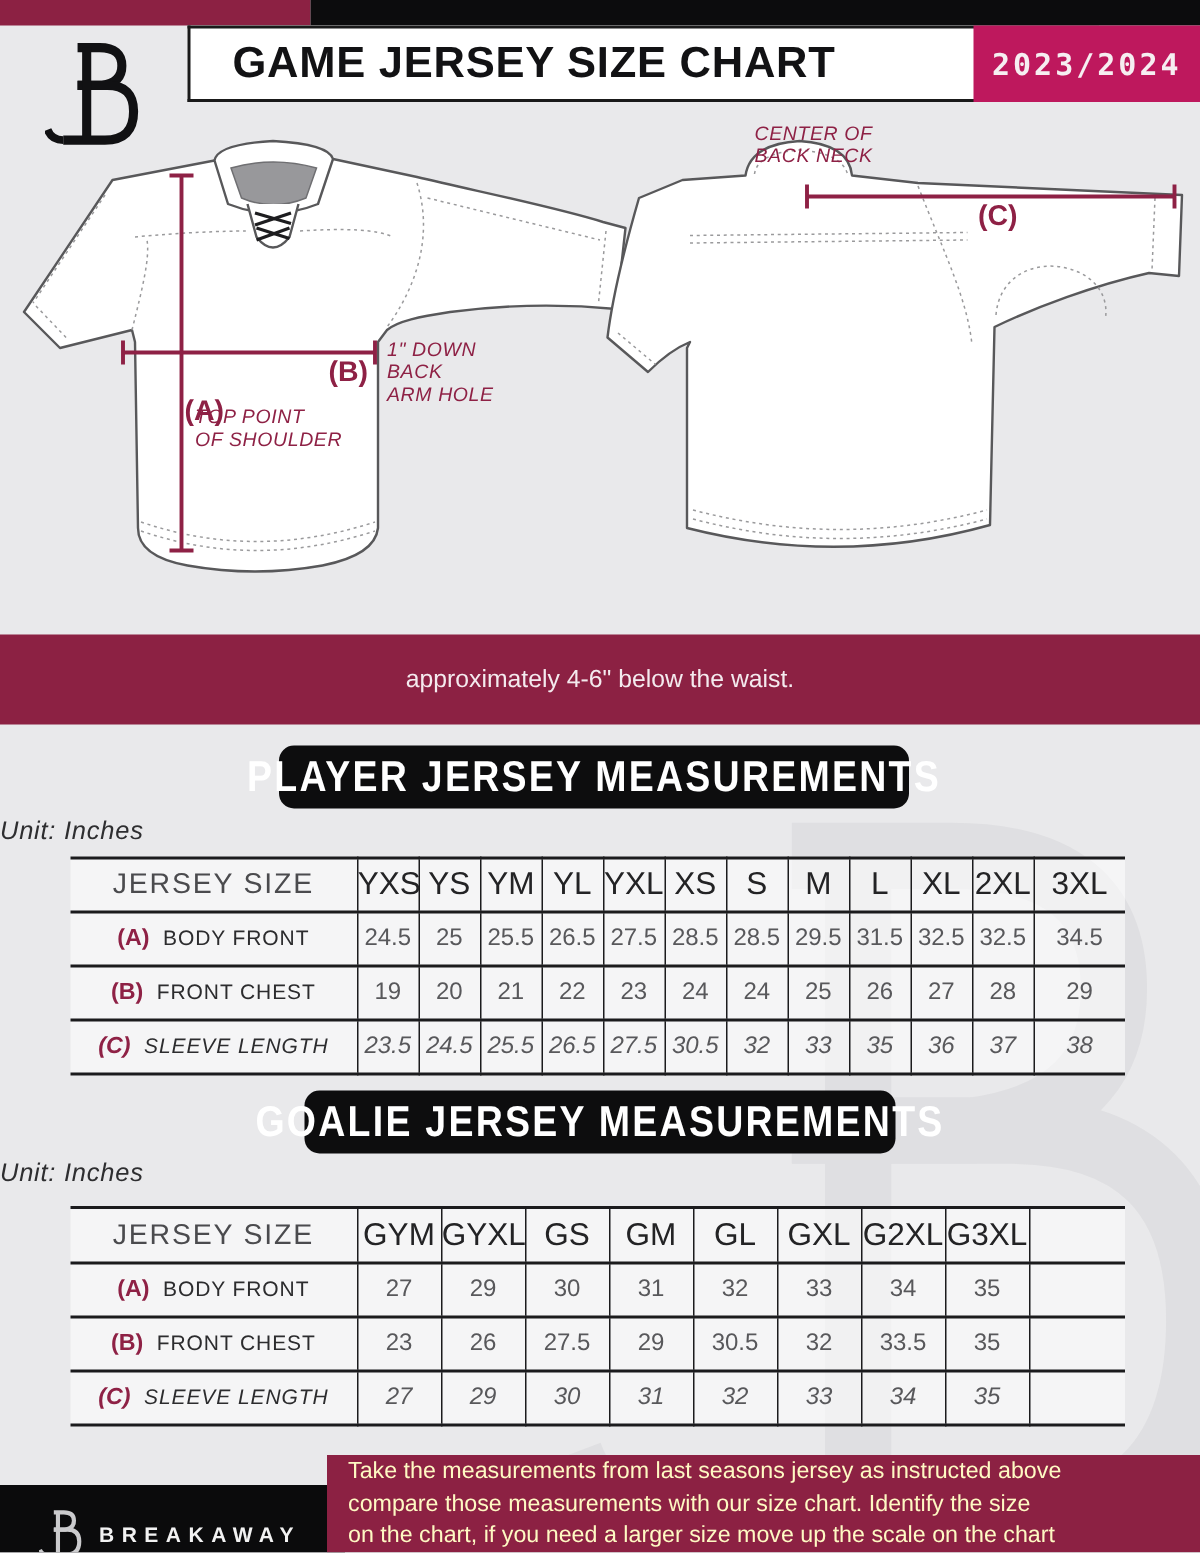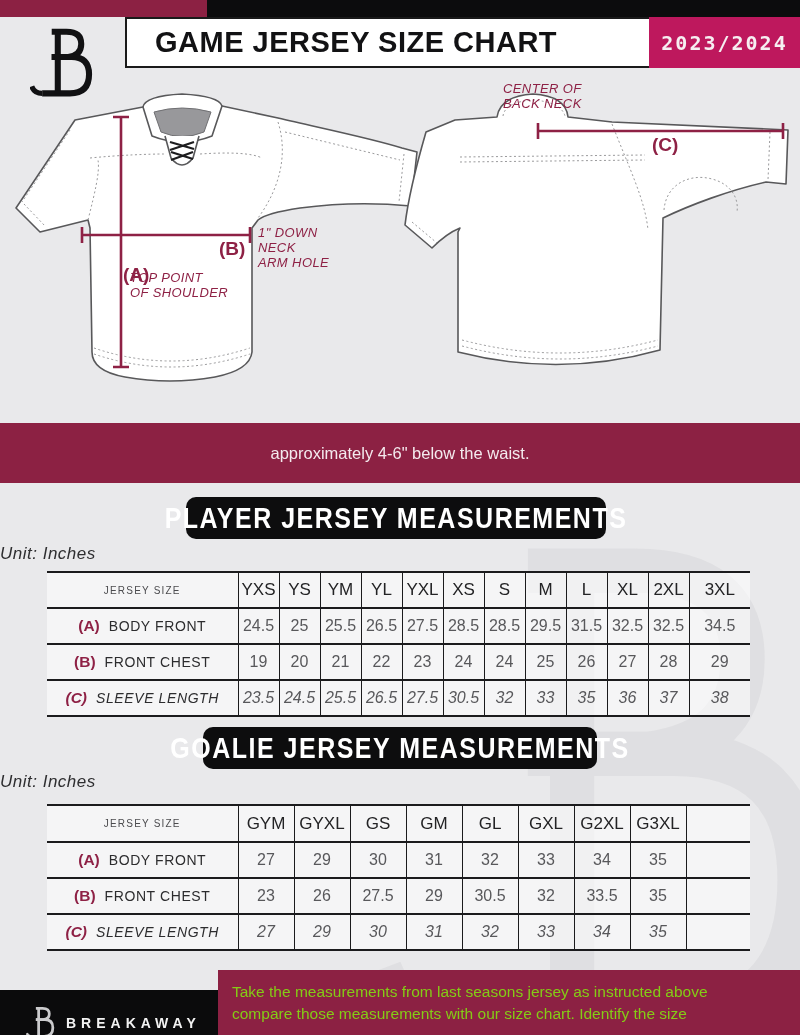--- a/index.html
+++ b/index.html
@@ -36,30 +36,30 @@
              letter-spacing:1.5px;transform:scaleY(1.15);white-space:nowrap;}
   .unit{width:800px;font-style:italic;font-size:17px;color:#2e2e30;letter-spacing:.5px;}
 
   
   table.size{border-collapse:collapse;table-layout:fixed;width:703px;background:rgba(255,255,255,.55);}
   table.size tr{height:36px;}
   table.size td,table.size th{padding:0;text-align:center;vertical-align:middle;font-weight:normal;}
   table.size tr{border-top:2.5px solid #1b1b1d;}
   table.size tr.last{border-bottom:2.5px solid #1b1b1d;font-style:italic;}
   table.size td + td, table.size th + th{border-left:1.5px solid #1b1b1d;}
-  .colhead{font-weight:bold;font-size:17px;color:#232325;}
-  .sizehead{font-size:10px;letter-spacing:1.2px;color:#4b4b4e;}
+  .colhead{font-weight:bold;font-size:21px;color:#232325;}
+  .sizehead{font-size:19px;letter-spacing:1.2px;color:#4b4b4e;}
   .rowlabel{font-size:14px;letter-spacing:.6px;color:#2c2c2e;white-space:nowrap;}
   .rowlabel b{color:#8E2145;font-size:15.5px;letter-spacing:0;}
   .val{font-size:16px;color:#58585b;}
 
   
   .foot-black{left:0;top:990px;width:230px;height:65px;background:#0b0b0c;
               display:flex;align-items:center;}
-  .foot-maroon{left:218px;top:970px;width:582px;height:65px;background:#8C2143;color:#84cc16;
+  .foot-maroon{left:218px;top:970px;width:582px;height:65px;background:#8C2143;color:#fef9c3;
                font-size:15.5px;line-height:21.5px;display:flex;flex-direction:column;
                justify-content:center;padding-left:14px;box-sizing:border-box;}
   .brand{color:#f2f2f2;font-weight:bold;font-size:14px;letter-spacing:5px;margin-left:10px;}
 
   svg .jersey{fill:#ffffff;stroke:#58585a;stroke-width:1.6;stroke-linejoin:round;}
   svg .stitch{fill:none;stroke:#9a9a9c;stroke-width:1;stroke-dasharray:2 2.5;}
   svg .meas{stroke:#8E2145;stroke-width:2.6;fill:none;}
   svg .lace{stroke:#1d1d1f;stroke-width:2.2;fill:none;}
 </style>
 </head>
@@ -148,21 +148,21 @@
   </svg>
 
   <div class="abs dlabel" style="left:503px;top:81px;">
     <div>CENTER OF</div>
     <div>BACK NECK</div>
   </div>
   <div class="abs dmark" style="left:652px;top:134px;">(C)</div>
   <div class="abs dmark" style="left:219px;top:238px;">(B)</div>
   <div class="abs dlabel" style="left:258px;top:225px;">
     <div>1" DOWN</div>
-    <div>NECK</div>
+    <div>BACK</div>
     <div>ARM HOLE</div>
   </div>
   <div class="abs dmark" style="left:123px;top:264px;">(A)</div>
   <div class="abs dlabel" style="left:130px;top:270px;">
     <div>TOP POINT</div>
     <div>OF SHOULDER</div>
   </div>
 
   <div class="abs note">
     <div>approximately 4-6" below the waist.</div>
@@ -325,15 +325,16 @@
 
   <div class="abs foot-black">
     <svg style="margin-left:26px;color:#cbcbcd;" width="30" height="35" viewBox="0 0 76 88">
       <use href="#bmark"></use>
     </svg>
     <span class="brand">BREAKAWAY</span>
   </div>
   <div class="abs foot-maroon">
     <div>Take the measurements from last seasons jersey as instructed above</div>
     <div>compare those measurements  with our size chart. Identify the size</div>
+    <div>on the chart, if you need a larger size move up the scale on the chart</div>
   </div>
 
 </div>
 
 </body></html>

